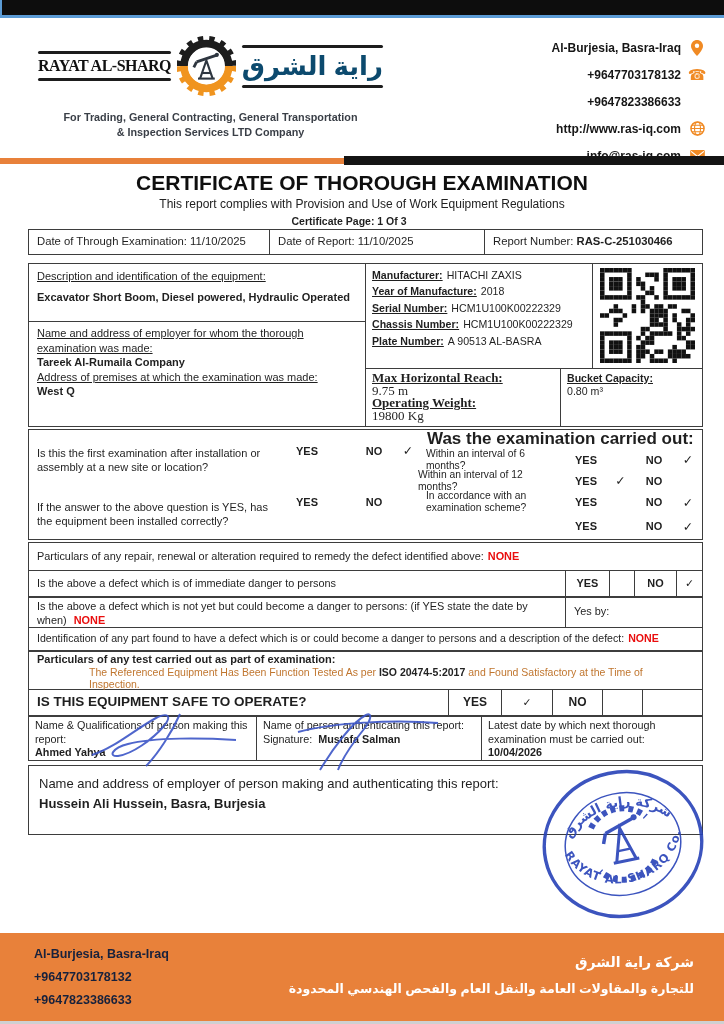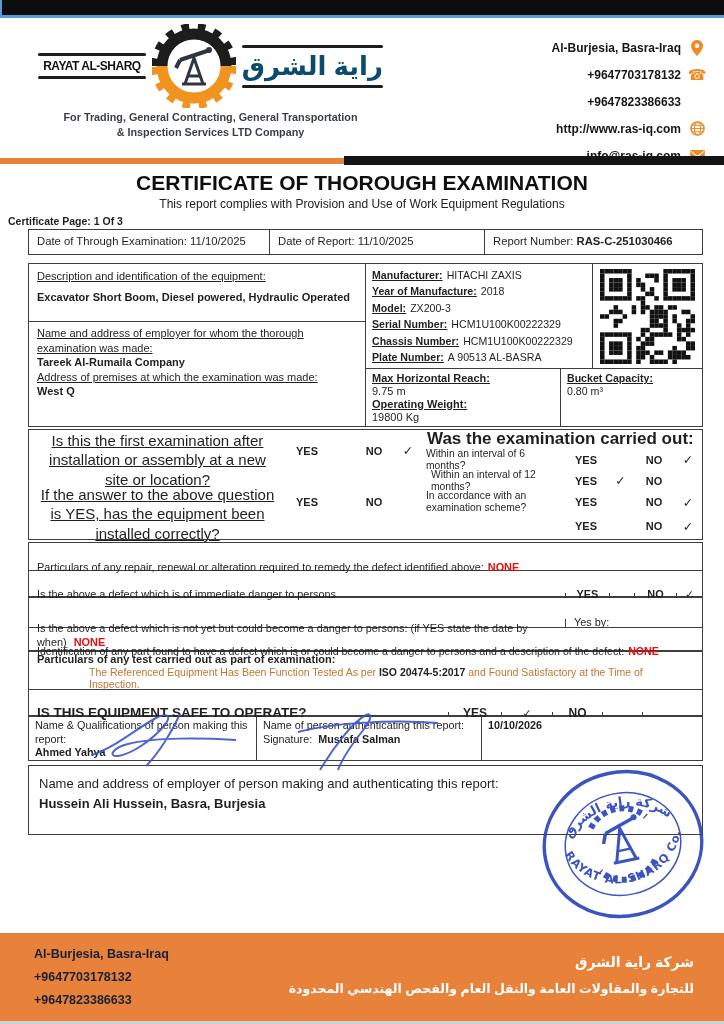--- a/index.html
+++ b/index.html
@@ -5,71 +5,71 @@
   html,body{margin:0;padding:0;background:#888;}
   .page{position:relative;width:724px;height:1024px;background:#fff;overflow:hidden;
         font-family:"Liberation Sans","DejaVu Sans",sans-serif;color:#1f1f1f;}
   
   .topbar{height:15px;background:#0d0d0d;border-bottom:3px solid #5b9bd5;border-left:2px solid #5b9bd5;}
   
   .header{display:flex;justify-content:space-between;padding:6px 18px 0 38px;height:138px;box-sizing:border-box;}
   .logo-block{width:345px;text-align:center;}
   .logo-row{display:flex;align-items:center;justify-content:center;gap:6px;}
   .swoosh{height:3px;background:#1d1d1d;border-radius:2px;margin:3px 0;}
-  .en-name{font-size:12px;font-weight:bold;letter-spacing:-0.5px;color:#111;white-space:nowrap;}
+  .en-name{font-size:16px;font-weight:bold;letter-spacing:-0.5px;color:#111;white-space:nowrap;font-family:Liberation Serif, serif;}
   .ar-name{font-size:26px;font-weight:bold;color:#0c4a6e;white-space:nowrap;direction:rtl;}
   .tagline{font-size:10.8px;font-weight:bold;color:#3a3f47;line-height:1.35;margin-top:2px;}
   .contacts{padding-top:10px;}
   .contact-row{display:flex;align-items:center;justify-content:flex-end;gap:7px;height:27px;}
   .contact-text{font-size:12px;font-weight:bold;color:#161616;}
   .icon-slot{width:18px;display:flex;justify-content:center;align-items:center;}
   .phone-glyph{color:#F08A24;font-size:15px;font-family:"DejaVu Sans",sans-serif;}
   
   .divider{display:flex;align-items:flex-start;}
   .div-orange{width:47.5%;height:6px;background:#E8813A;margin-top:2px;}
   .div-black{flex:1;height:9px;background:#141414;}
   
   .title{margin:6px 0 0;text-align:center;font-size:21px;font-weight:bold;color:#0f0f0f;}
   .subtitle{text-align:center;font-size:12px;color:#222;margin-top:2px;}
-  .cert-page{text-align:left;margin:4px 26px 0 8px;font-size:10.5px;font-weight:bold;}
+  .cert-page{text-align:center;margin:4px 26px 0 0;font-size:10.5px;font-weight:bold;}
   
   .bdr{border:1.5px solid #3d3d3d;box-sizing:border-box;}
   .meta-row{display:flex;margin:2px 0 0 28px;width:675px;height:26px;}
   .meta-cell{line-height:23px;padding-left:8px;font-size:11.3px;box-sizing:border-box;white-space:nowrap;}
   .bL{border-left:1.5px solid #3d3d3d;}
   .bR{border-right:1.5px solid #3d3d3d;}
   .bB{border-bottom:1.5px solid #3d3d3d;}
   .bv{font-weight:bold;} .ul{text-decoration:underline;}
   .u{text-decoration:underline;font-weight:bold;margin-right:4px;}
   .red{color:#E90D0D;font-weight:bold;margin-left:4px;}
   
   .equip{display:flex;margin:8px 0 0 28px;width:675px;height:164px;}
   .eqL{width:337px;box-sizing:border-box;border-right:1.5px solid #3d3d3d;display:flex;flex-direction:column;}
   .eqA{height:58px;box-sizing:border-box;border-bottom:1.5px solid #3d3d3d;padding:5px 8px;font-size:11px;line-height:1.3;}
   .eqB{flex:1;padding:4px 8px;font-size:11px;line-height:1.32;}
   .eqR{flex:1;display:flex;flex-direction:column;}
   .specsRow{height:106px;box-sizing:border-box;border-bottom:1.5px solid #3d3d3d;display:flex;}
   .specs{flex:1;padding:3px 6px;font-size:10.6px;line-height:16.4px;white-space:nowrap;}
   .qrCell{width:110px;box-sizing:border-box;border-left:1.5px solid #3d3d3d;display:flex;align-items:center;justify-content:center;}
   .dimsRow{flex:1;display:flex;}
-  .dimL{width:195px;box-sizing:border-box;border-right:1.5px solid #3d3d3d;padding:3px 6px;font-size:11px;line-height:12.8px;}
+  .dimL{width:195px;box-sizing:border-box;border-right:1.5px solid #3d3d3d;padding:3px 6px;font-size:13px;line-height:12.8px;font-family:Liberation Serif, serif;}
   .dimR{flex:1;padding:3px 6px;font-size:10.6px;line-height:13px;}
   
   .exam{position:relative;margin:2px 0 0 28px;width:675px;height:111px;}
   .xc{position:absolute;box-sizing:border-box;display:flex;align-items:center;justify-content:center;
       border-color:#3d3d3d;border-style:solid;border-width:0;}
-  .q{justify-content:flex-start;padding:2px 8px;text-align:center;font-size:15px;line-height:1.3;text-decoration:underline;}
+  .q{justify-content:flex-start;padding:2px 8px;text-align:left;font-size:11px;line-height:1.3;}
   .qr2{justify-content:flex-start;padding:1px 5px;font-size:10.3px;line-height:1.15;text-align:left;}
   .yn{font-weight:bold;font-size:11px;}
   .ck{font-size:12.5px;color:#222;}
   .hd{justify-content:flex-start;padding:0 6px;font-weight:bold;font-size:17px;}
   
   .row{display:flex;margin:-1.5px 0 0 28px;width:675px;box-sizing:border-box;align-items:stretch;}
   .row.first{margin-top:2px;}
-  .cell{display:flex;align-items:center;box-sizing:border-box;padding:2px 8px;font-size:10.9px;line-height:1.25;margin-top:22px;}
+  .cell{display:flex;align-items:center;box-sizing:border-box;padding:2px 8px;font-size:10.9px;line-height:1.25;}
   .h29{height:29px;} .h28{height:28px;} .h32{height:32px;} .h25{height:25px;}
   .testRow{display:block;margin:-1.5px 0 0 28px;width:675px;height:40px;box-sizing:border-box;padding:2px 8px;}
   .testLbl{font-size:11px;font-weight:bold;}
   .testLine{font-size:10.5px;color:#C0762F;padding-left:52px;margin-top:1px;}
   .testLine b{color:#222;}
   .safeQ{font-weight:bold;font-size:13.5px;}
   .sigRow{height:46px;}
   .sigCell{position:relative;display:block;padding:3px 6px;font-size:10.8px;line-height:13.5px;box-sizing:border-box;overflow:visible;}
   .sigSvg{position:absolute;pointer-events:none;}
   
@@ -202,21 +202,20 @@
         <div class="bv">Tareek Al-Rumaila Company</div>
         <span class="ul">Address of premises at which the examination was made:</span>
         <div class="bv">West Q</div>
       </div>
     </div>
     <div class="eqR">
       <div class="specsRow">
         <div class="specs">
           <div><span class="u">Manufacturer:</span><span>HITACHI ZAXIS</span></div>
           <div><span class="u">Year of Manufacture:</span><span>2018</span></div>
-          <div><span class="u">Model:</span><span>ZX200-3</span></div>
           <div><span class="u">Serial Number:</span><span>HCM1U100K00222329</span></div>
           <div><span class="u">Chassis Number:</span><span>HCM1U100K00222329</span></div>
           <div><span class="u">Plate Number:</span><span>A 90513 AL-BASRA</span></div>
         </div>
         <div class="qrCell">
           <svg id="qr" width="95" height="95" viewBox="0 0 94.5 94.5" fill="#111">
               <rect x="0" y="0" width="4.5" height="4.5"></rect>
               <rect x="4.5" y="0" width="4.5" height="4.5"></rect>
               <rect x="9" y="0" width="4.5" height="4.5"></rect>
               <rect x="13.5" y="0" width="4.5" height="4.5"></rect>
@@ -450,21 +449,21 @@
     <div class="xc ck bR bB" style="left:299px;top:0;width:25px;height:41px;"></div>
     <div class="xc yn bR bB" style="left:324px;top:0;width:42px;height:41px;">NO</div>
     <div class="xc ck bR bB" style="left:366px;top:0;width:26px;height:41px;">✓</div>
     <div class="xc bR bB" style="left:257px;top:41px;width:135px;height:19px;"></div>
     <div class="xc hd bB" style="left:392px;top:0;width:280px;height:18px;">Was the examination carried out:</div>
     <div class="xc qr2 bR bB" style="left:392px;top:18px;width:143px;height:23px;">Within an interval of 6 months?</div>
     <div class="xc yn bR bB" style="left:535px;top:18px;width:44px;height:23px;">YES</div>
     <div class="xc ck bR bB" style="left:579px;top:18px;width:25px;height:23px;"></div>
     <div class="xc yn bR bB" style="left:604px;top:18px;width:42px;height:23px;">NO</div>
     <div class="xc ck bB" style="left:646px;top:18px;width:26px;height:23px;">✓</div>
-    <div class="xc qr2 bR bB" style="left:397px;top:41px;width:143px;height:19px;">Within an interval of 12 months?</div>
+    <div class="xc qr2 bR bB" style="left:384px;top:41px;width:143px;height:19px;">Within an interval of 12 months?</div>
     <div class="xc yn bR bB" style="left:535px;top:41px;width:44px;height:19px;">YES</div>
     <div class="xc ck bR bB" style="left:579px;top:41px;width:25px;height:19px;">✓</div>
     <div class="xc yn bR bB" style="left:604px;top:41px;width:42px;height:19px;">NO</div>
     <div class="xc ck bB" style="left:646px;top:41px;width:26px;height:19px;"></div>
     <div class="xc q bR" style="left:0;top:60px;width:257px;height:48px;">If the answer to the above question is YES, has the equipment been installed correctly?</div>
     <div class="xc yn bR bB" style="left:257px;top:60px;width:42px;height:24px;">YES</div>
     <div class="xc ck bR bB" style="left:299px;top:60px;width:25px;height:24px;"></div>
     <div class="xc yn bR bB" style="left:324px;top:60px;width:42px;height:24px;">NO</div>
     <div class="xc ck bR bB" style="left:366px;top:60px;width:26px;height:24px;"></div>
     <div class="xc bR" style="left:257px;top:84px;width:135px;height:24px;"></div>
@@ -535,21 +534,22 @@
     </div>
     <div class="sigCell bL" style="width:225px;">
       <span>Name of person authenticating this report:</span>
       <div><span>Signature:</span>
         <span class="bv" style="margin-left:3px;">Mustafa Salman</span></div>
       <svg class="sigSvg" style="left:35px;top:-4px;" width="150" height="62" viewBox="0 0 150 62">
         <path d="M28,58 C40,38 60,10 74,3 C80,0 80,7 72,17 C60,32 50,47 46,58 M6,20 C40,11 100,7 146,11" fill="none" stroke="#3C55C7" stroke-width="2" opacity="0.9"></path>
       </svg>
     </div>
     <div class="sigCell bL" style="flex:1;">
-      <div class="bv">10/10/2026</div>
+      <span>Latest date by which next thorough examination must be carried out:</span>
+      <div class="bv">10/04/2026</div>
     </div>
   </div>
 
   <div class="empBox bdr">
     <div class="lbl">Name and address of employer of person making and authenticating this report:</div>
     <div class="val">Hussein Ali Hussein, Basra, Burjesia</div>
   </div>
 
   <svg class="stamp" width="170" height="156" viewBox="0 0 170 156">
     <g fill="none" stroke="#2742B8">

